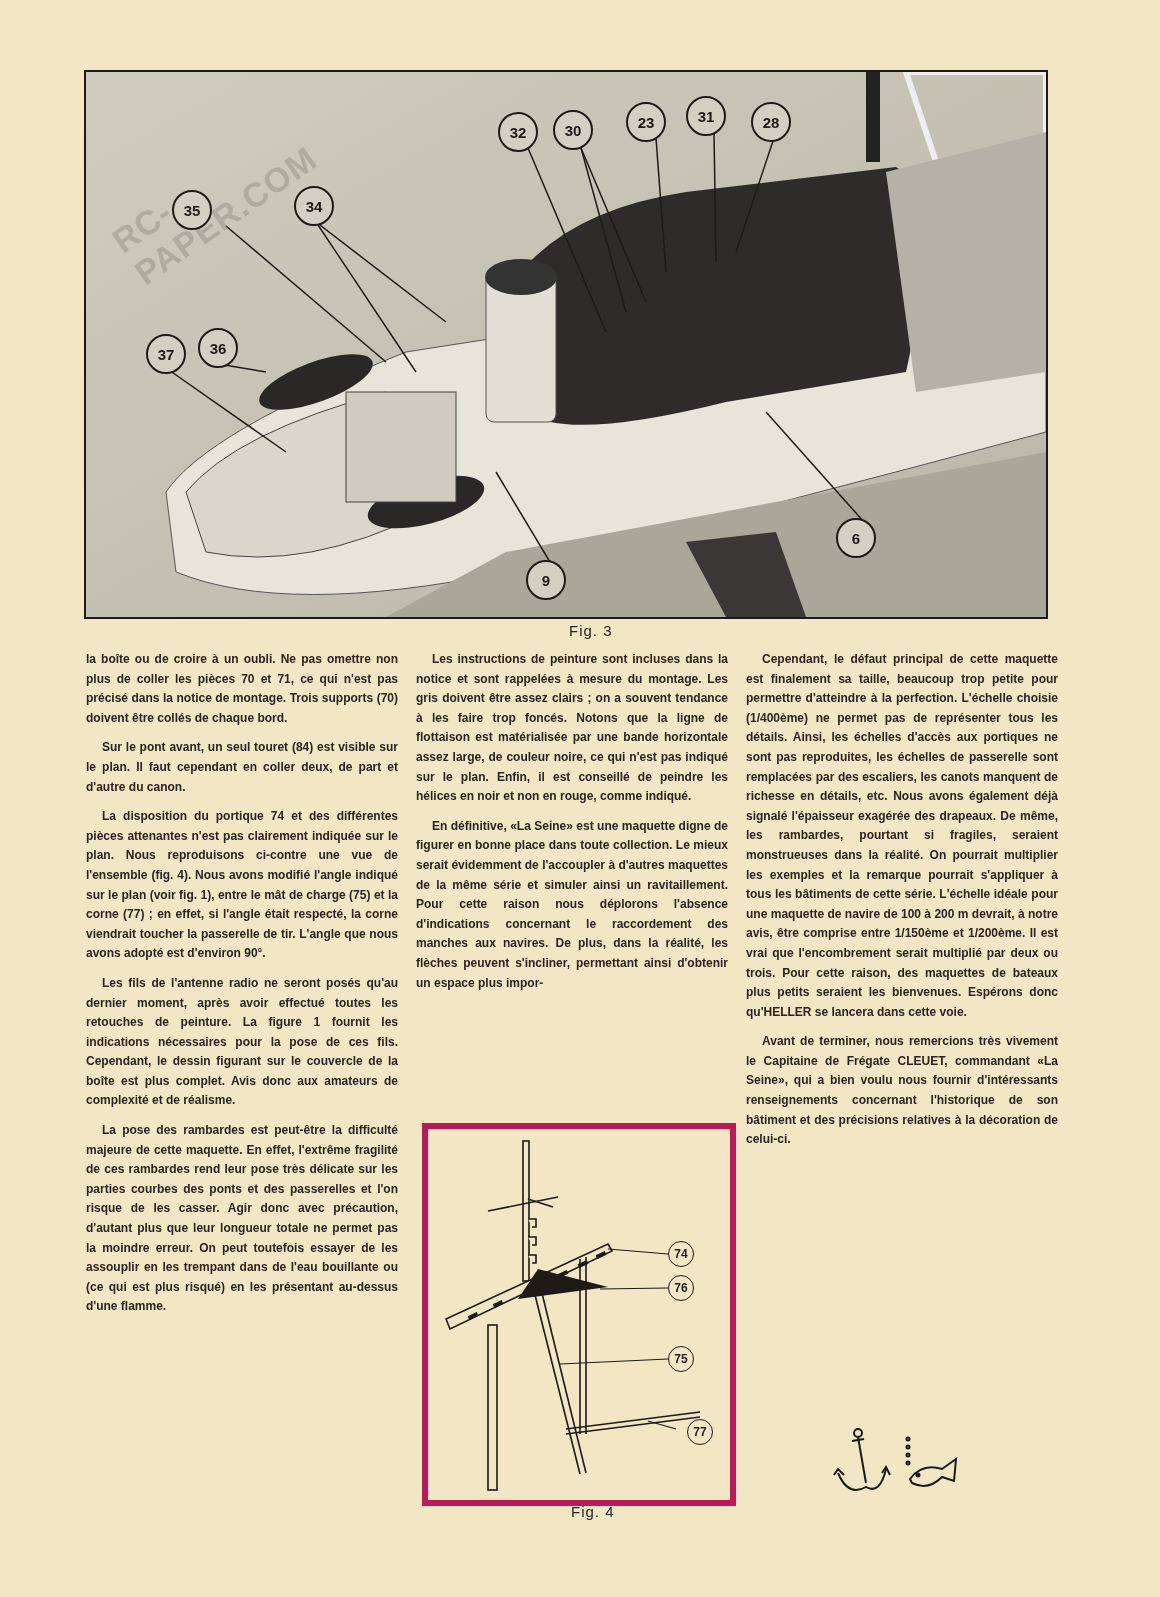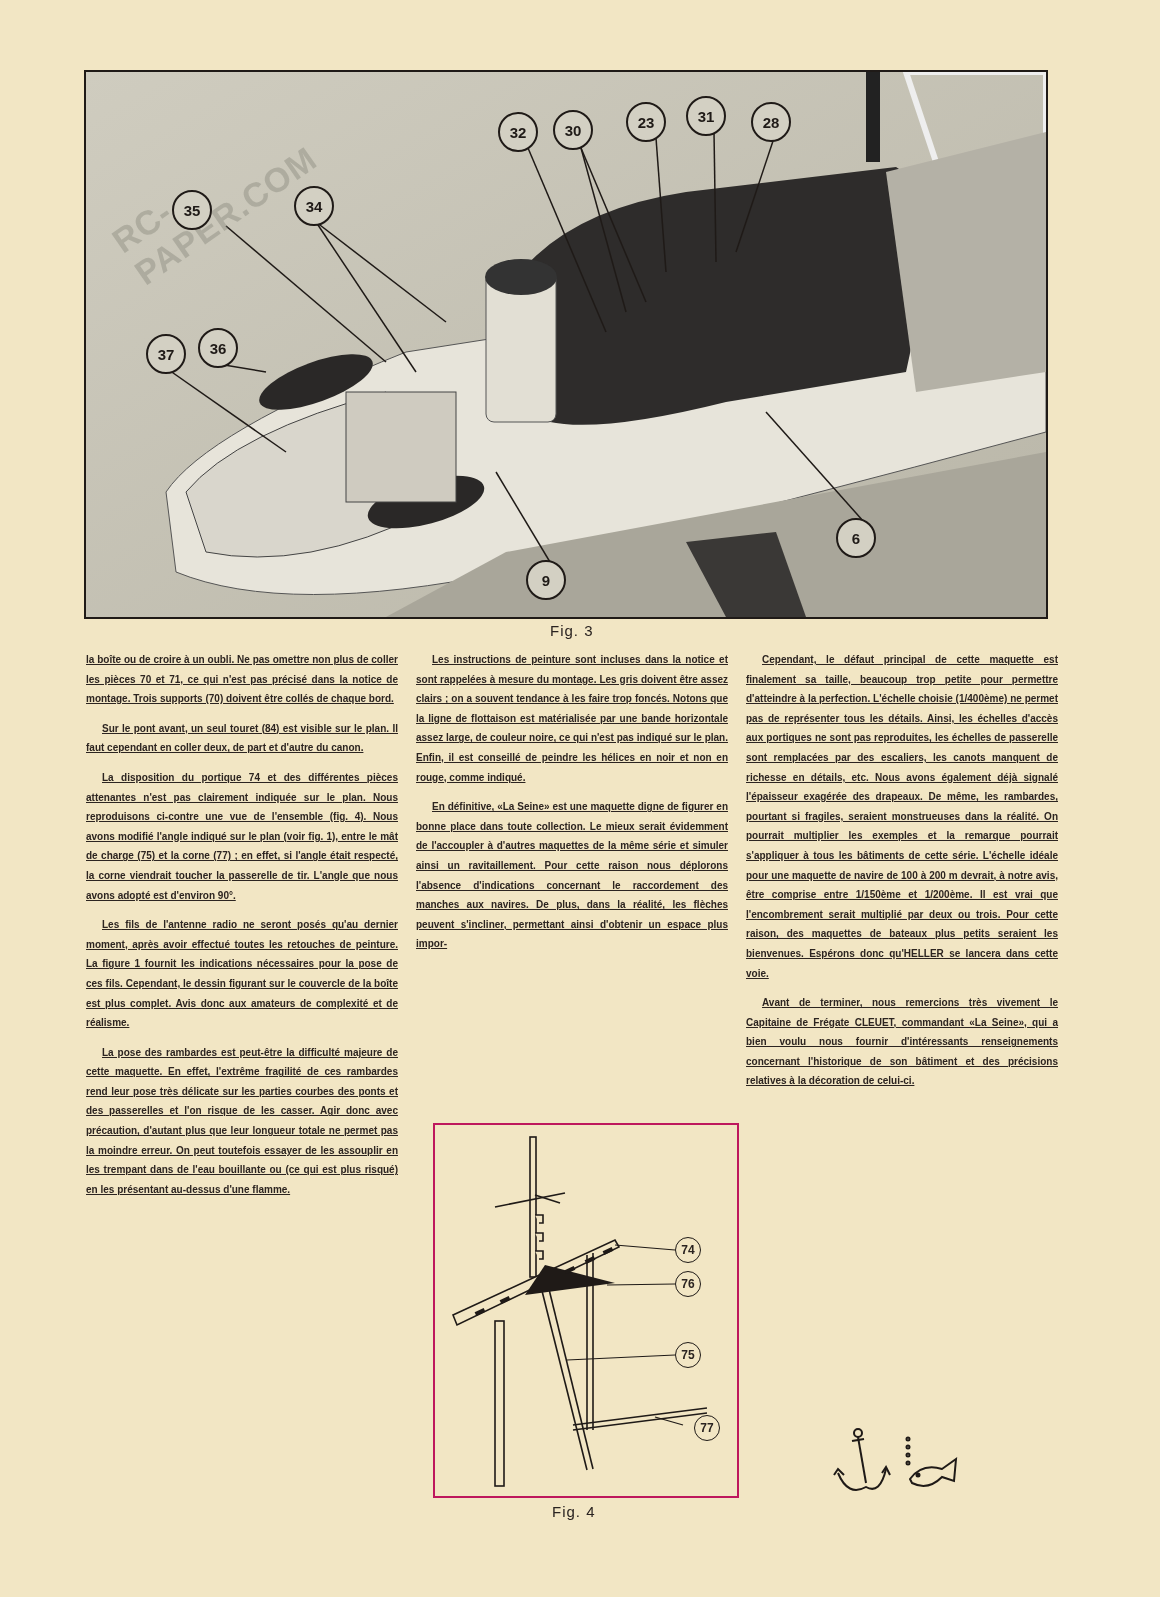--- a/index.html
+++ b/index.html
@@ -18,30 +18,30 @@
     position:absolute; width:36px; height:36px; border:2px solid #1f1a17;
     border-radius:50%; background:#d3d0c3; display:flex; align-items:center;
     justify-content:center; font-weight:bold; font-size:15px; color:#1f1a17;
     font-family:"Liberation Sans", sans-serif;
   }
   .watermark {
     position:absolute; left:20px; top:30px; width:240px; height:180px;
     transform:rotate(-35deg); color:rgba(120,120,110,0.35); font-weight:bold;
     font-size:34px; letter-spacing:1px; display:flex; align-items:center; justify-content:center;
   }
-  .fig-caption { position:absolute; font-size:15px; color:#2a2320; letter-spacing:1px; }
+  .fig-caption { position:absolute; font-size:15px; color:#2a2320; letter-spacing:1px;margin-left:19px; }
   .col {
-    position:absolute; top:650px; width:312px; font-size:10px; line-height:19.6px;
-    text-align:justify; font-weight:bold; color:#2c2420;text-decoration:underline;
+    position:absolute; top:650px; width:312px; font-size:12px; line-height:19.6px;
+    text-align:justify; font-weight:bold; color:#2c2420;
   }
   .col p { margin:0 0 10px 0; text-indent:16px; }
   .col p.noindent { text-indent:0; }
   .fig4 {
     position:absolute; left:422px; top:1123px; width:302px; height:371px;
-    border:2px solid #be185d; background:#f2e6c4;margin-left:11px;
+    border:6px solid #be185d; background:#f2e6c4;
   }
   .c4 {
     position:absolute; width:24px; height:24px; border:1.5px solid #1f1a17; border-radius:50%;
     background:#f2e6c4; font-size:12px; font-weight:bold; display:flex; align-items:center; justify-content:center;
   }
   .mascots { position:absolute; left:830px; top:1425px; width:140px; height:80px; }
 </style>
 </head>
 <body>
 

